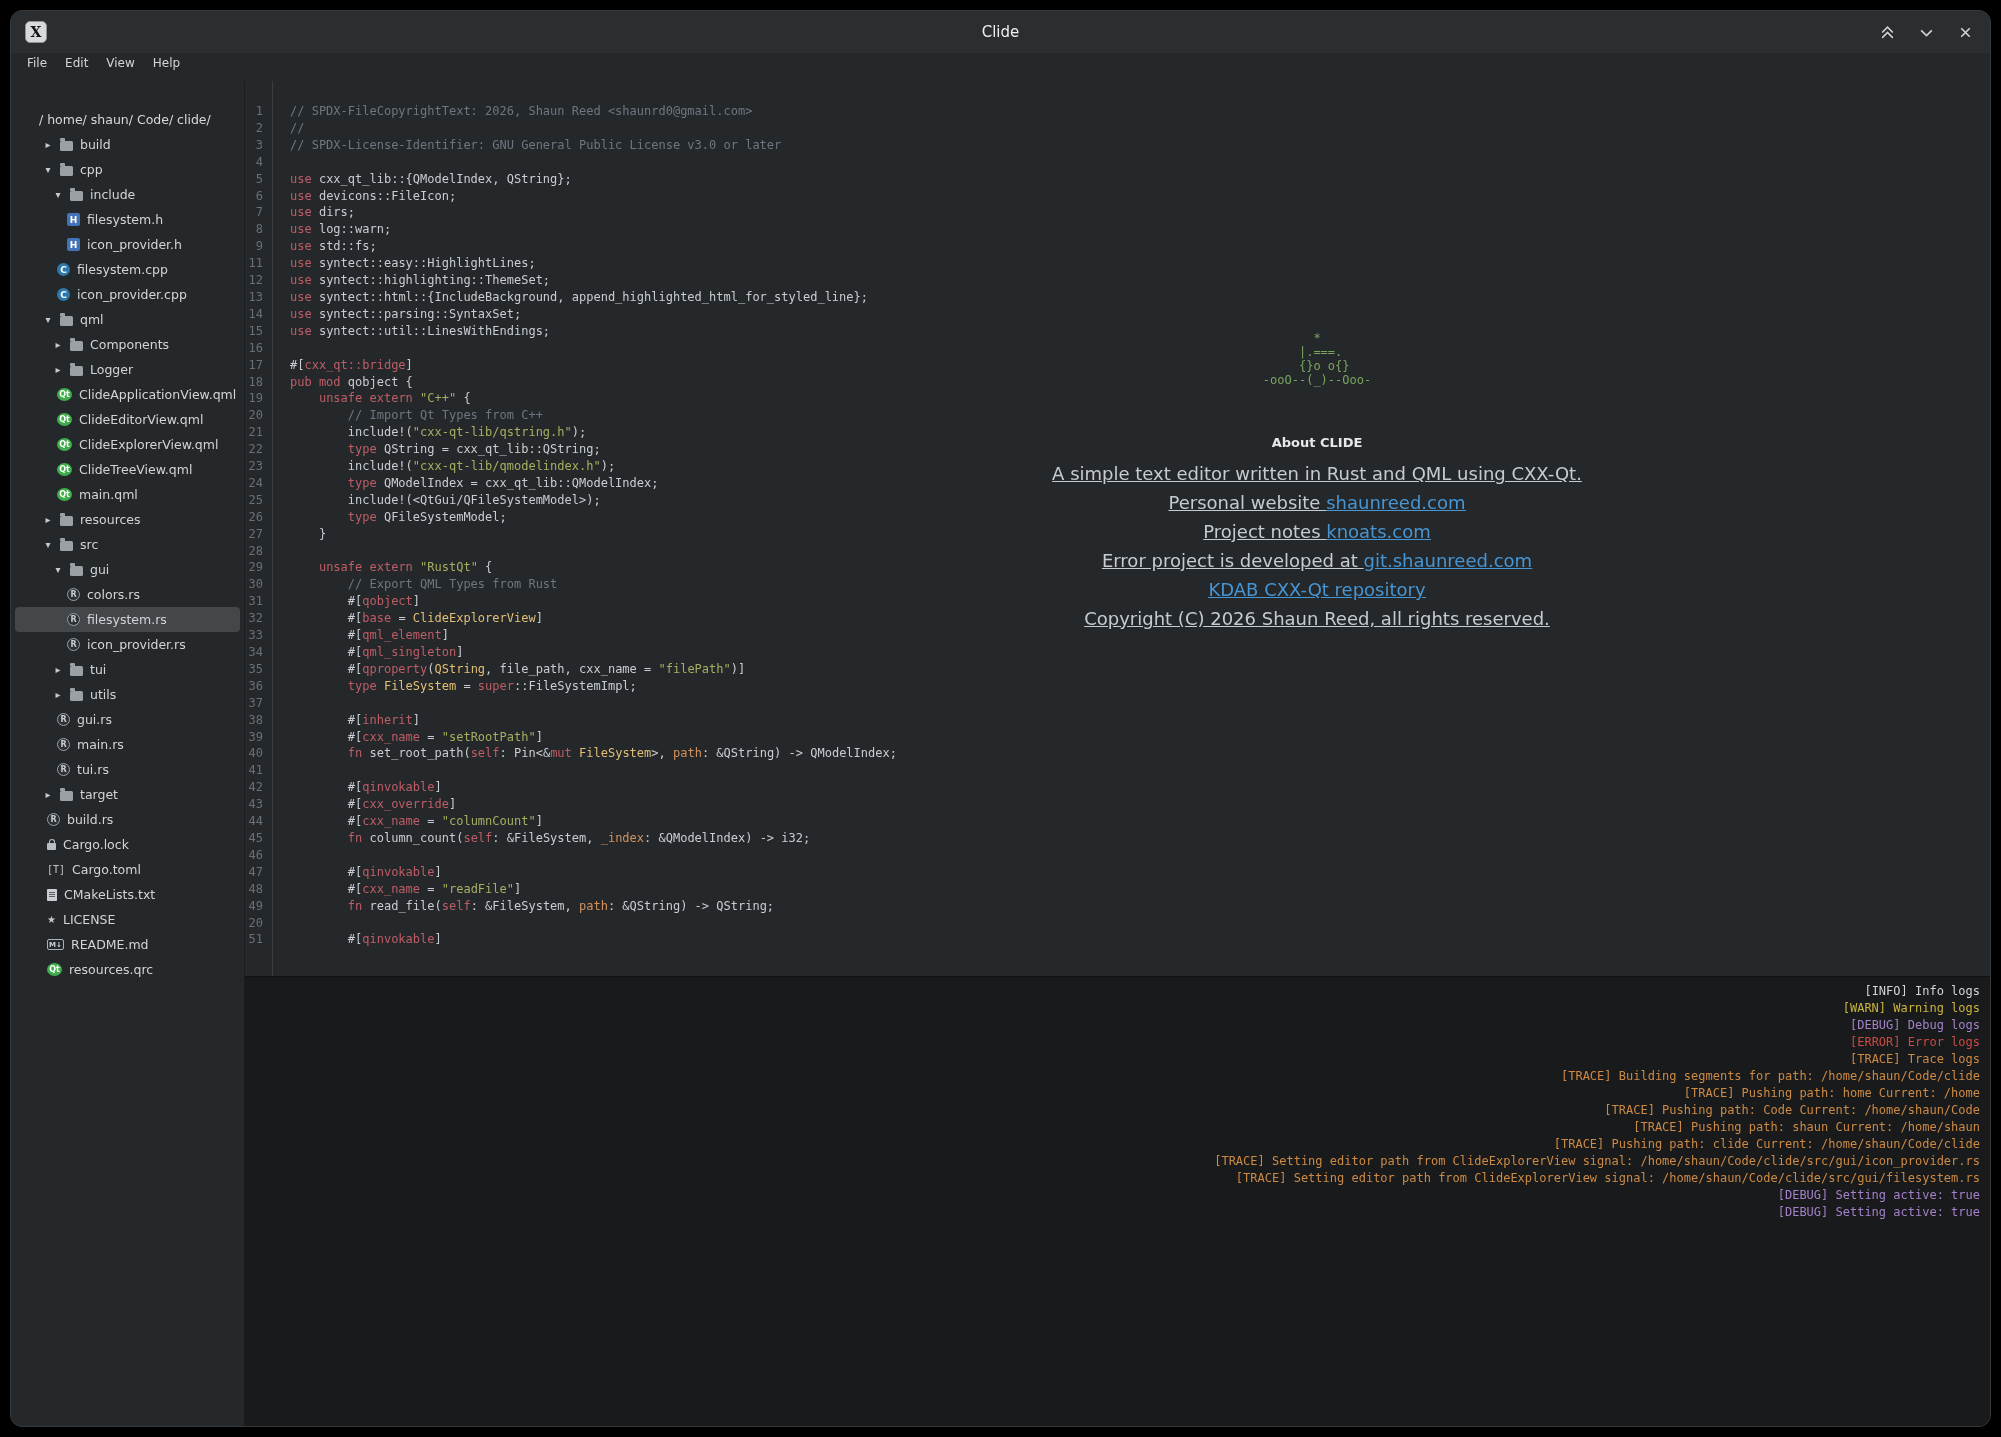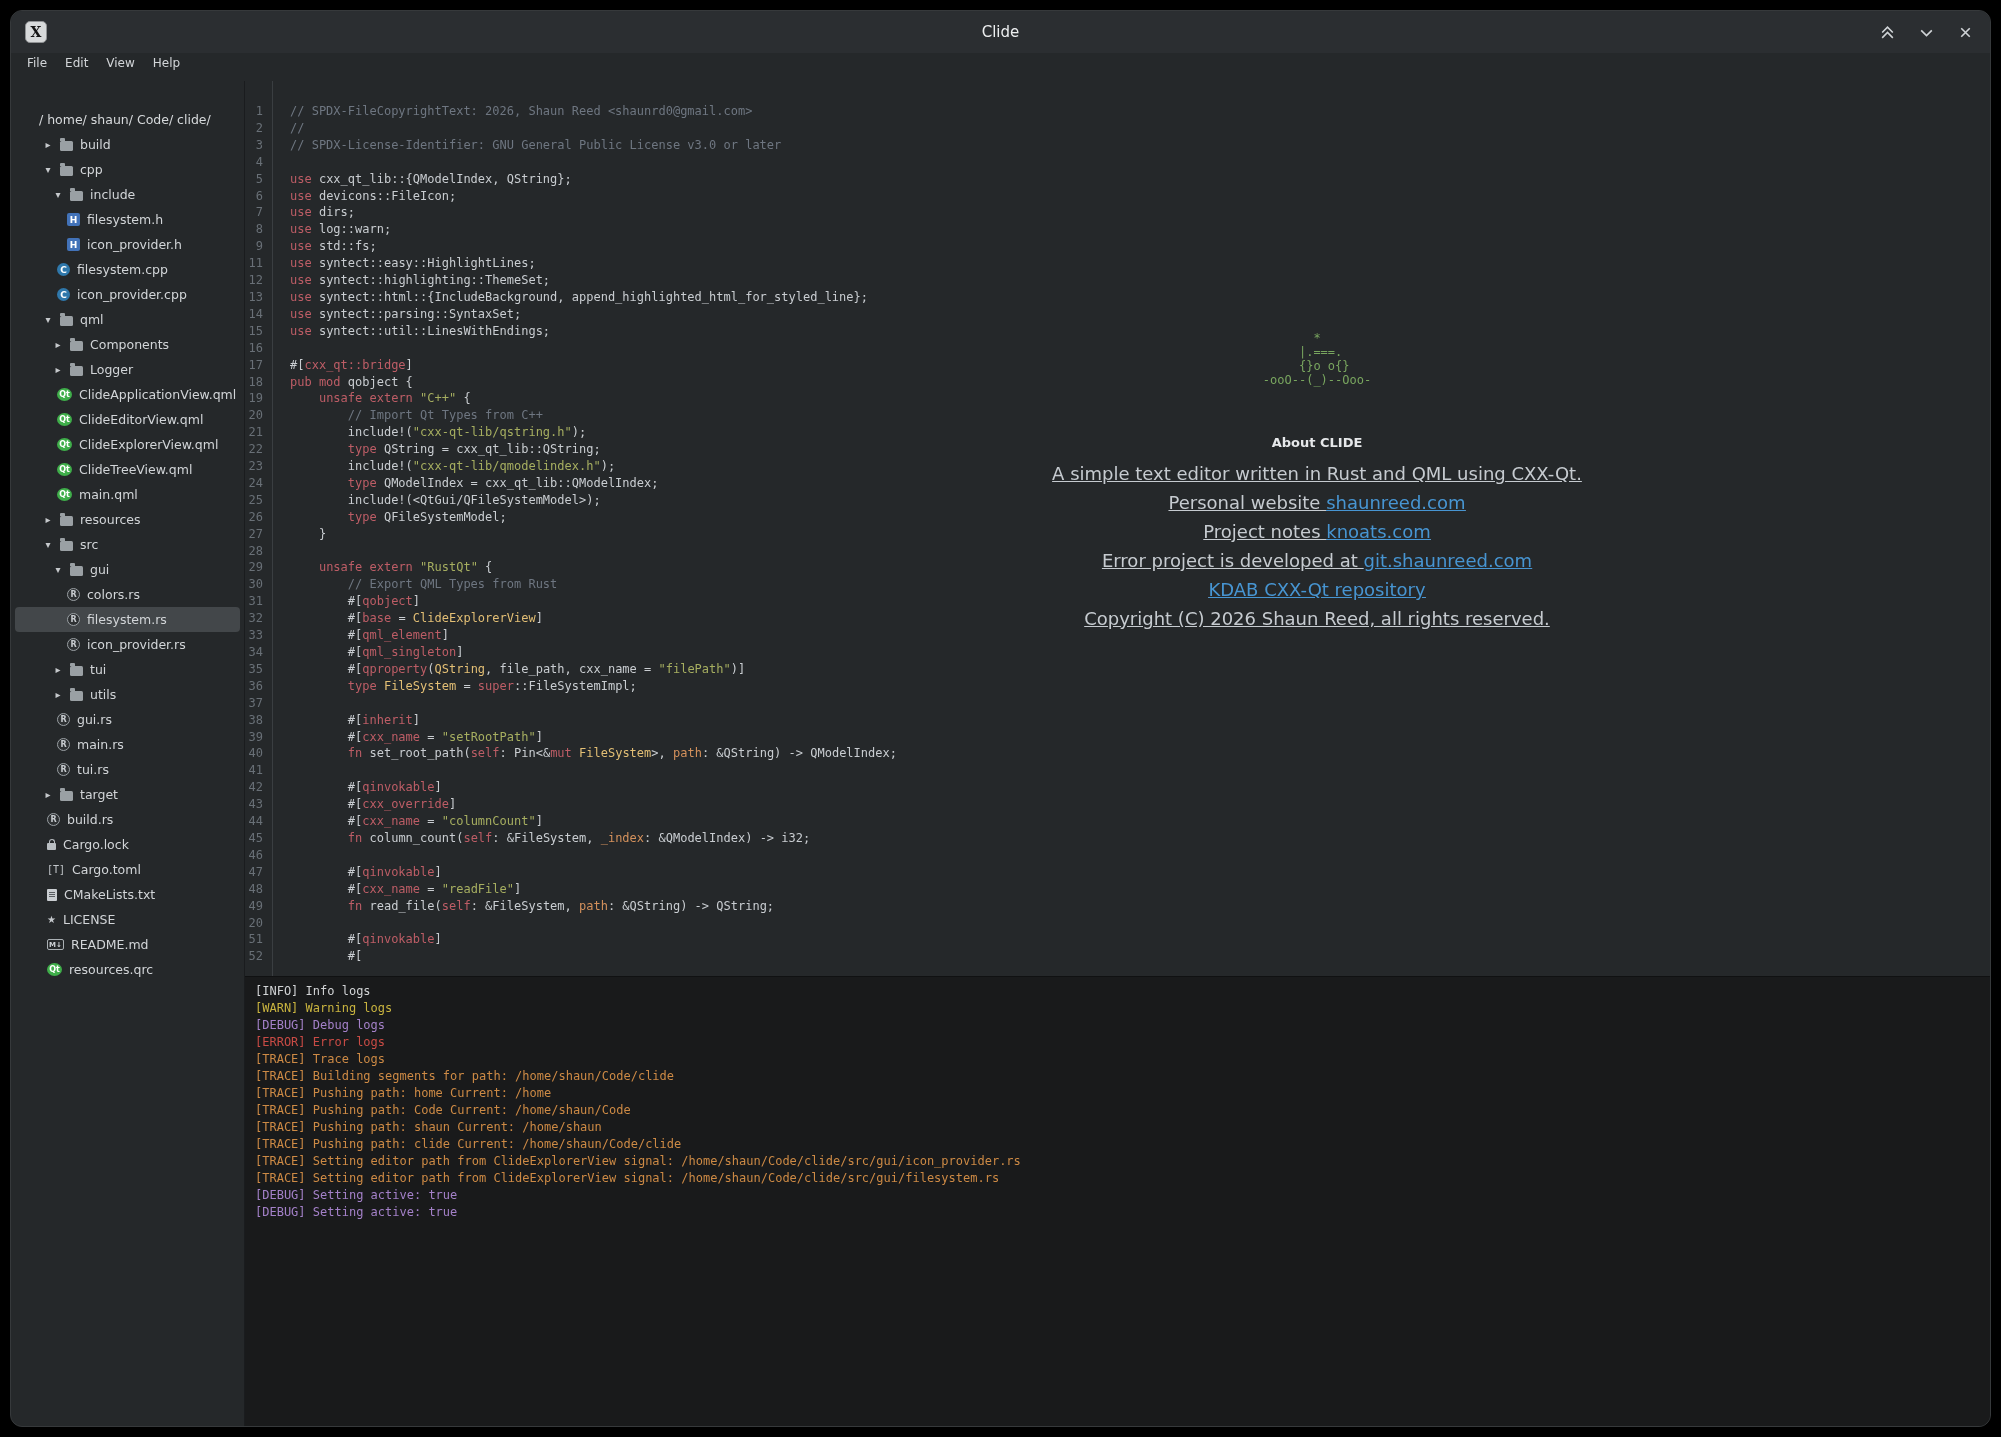--- a/index.html
+++ b/index.html
@@ -62,21 +62,21 @@
   
   .about{position:absolute;left:1072px;top:250px;transform:translateX(-50%);width:660px;text-align:center;font-family:"DejaVu Sans",sans-serif;}
   .ascii{font-family:"DejaVu Sans Mono",monospace;font-size:12px;line-height:14px;color:var(--ascii,#79a65f);
     display:inline-block;text-align:left;white-space:pre;margin:0 0 48px 0;}
   .about-title{font-size:13px;font-weight:bold;color:#e6e8ea;margin:0 0 16px;}
   .about-line{margin:0 0 17px;font-size:18px;line-height:12px;color:#c6cbd0;text-decoration:underline;}
   .about-link{color:var(--link,#4795d2);text-decoration:underline;cursor:pointer;}
 
   
   .logpanel{height:450px;flex:0 0 450px;background:#191a1b;border-top:1px solid #101112;padding:6px 10px;
-    font-family:"DejaVu Sans Mono",monospace;font-size:12px;line-height:17px;overflow:hidden;box-sizing:border-box;}
+    font-family:"DejaVu Sans Mono",monospace;font-size:12px;line-height:17px;overflow:hidden;box-sizing:border-box;text-align:right;}
   .logline{white-space:pre;}
 </style>
 </head>
 <body>
 
 <div class="window">
 
   <div class="titlebar">
     <div class="app-logo">
       <span>X</span>
@@ -312,21 +312,20 @@
             <div class="crow"><span class="ln">42</span><span class="ctext"><span class="syn-p">        #[</span><span class="syn-k">qinvokable</span><span class="syn-p">]</span></span></div>
             <div class="crow"><span class="ln">43</span><span class="ctext"><span class="syn-p">        #[</span><span class="syn-k">cxx_override</span><span class="syn-p">]</span></span></div>
             <div class="crow"><span class="ln">44</span><span class="ctext"><span class="syn-p">        #[</span><span class="syn-k">cxx_name</span><span class="syn-p"> = </span><span class="syn-s">"columnCount"</span><span class="syn-p">]</span></span></div>
             <div class="crow"><span class="ln">45</span><span class="ctext"><span class="syn-p">        </span><span class="syn-k">fn </span><span class="syn-p">column_count(</span><span class="syn-k">self</span><span class="syn-p">: &amp;FileSystem, </span><span class="syn-o">_index</span><span class="syn-p">: &amp;QModelIndex) -&gt; i32;</span></span></div>
             <div class="crow"><span class="ln">46</span><span class="ctext"> </span></div>
             <div class="crow"><span class="ln">47</span><span class="ctext"><span class="syn-p">        #[</span><span class="syn-k">qinvokable</span><span class="syn-p">]</span></span></div>
             <div class="crow"><span class="ln">48</span><span class="ctext"><span class="syn-p">        #[</span><span class="syn-k">cxx_name</span><span class="syn-p"> = </span><span class="syn-s">"readFile"</span><span class="syn-p">]</span></span></div>
             <div class="crow"><span class="ln">49</span><span class="ctext"><span class="syn-p">        </span><span class="syn-k">fn </span><span class="syn-p">read_file(</span><span class="syn-k">self</span><span class="syn-p">: &amp;FileSystem, </span><span class="syn-o">path</span><span class="syn-p">: &amp;QString) -&gt; QString;</span></span></div>
             <div class="crow"><span class="ln">20</span><span class="ctext"> </span></div>
             <div class="crow"><span class="ln">51</span><span class="ctext"><span class="syn-p">        #[</span><span class="syn-k">qinvokable</span><span class="syn-p">]</span></span></div>
-            <div class="crow"><span class="ln">52</span><span class="ctext"><span class="syn-p">        #[</span></span></div>
           </div>
 
         <div class="about">
           <pre class="ascii">       *
      |.===.
      {}o o{}
 -ooO--(_)--Ooo-</pre>
           <div class="about-title">About CLIDE</div>
           <div>
               <p class="about-line"><span>A simple text editor written in Rust and QML using CXX-Qt.</span></p>

